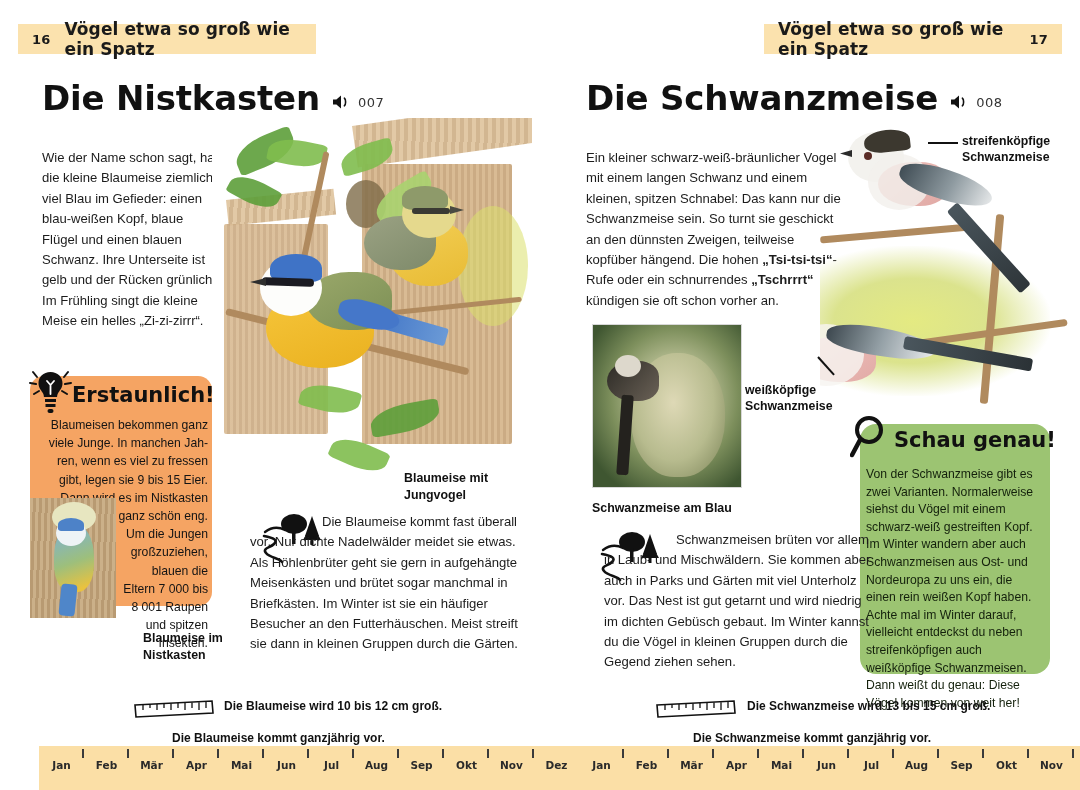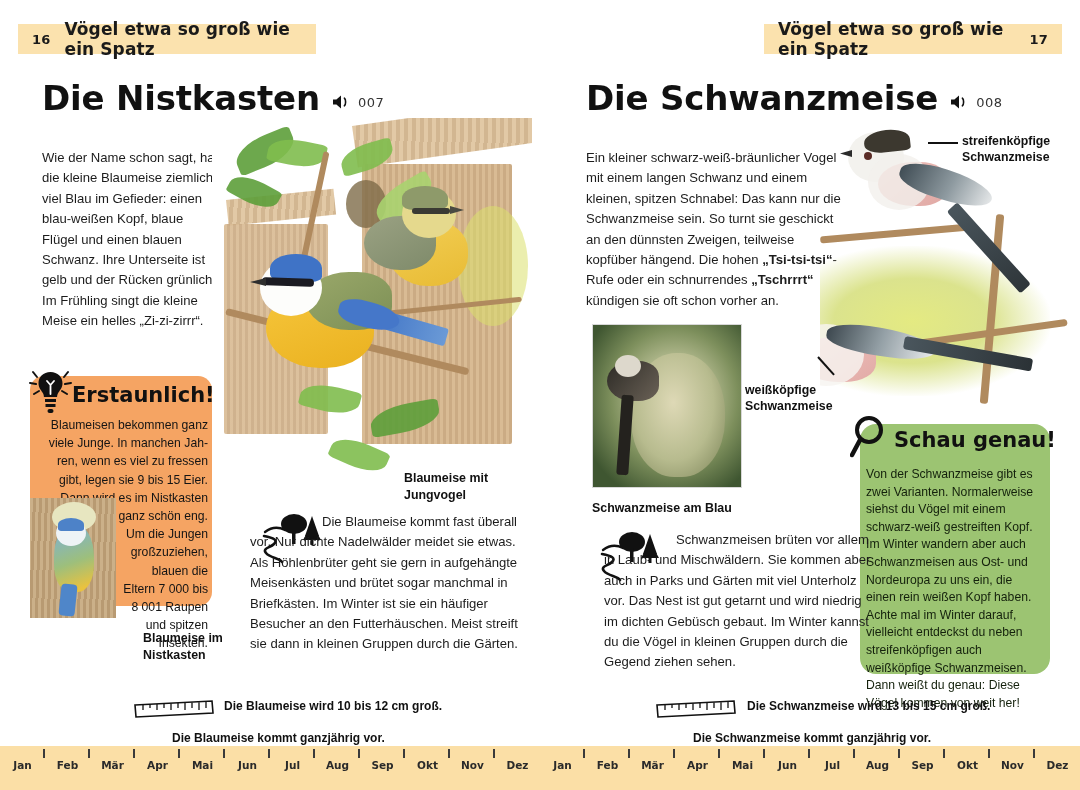--- a/index.html
+++ b/index.html
@@ -122,20 +122,21 @@
   .size-line, .occur-line {
     position: absolute;
     font-family: "Liberation Sans", sans-serif;
     font-size: 12px; font-weight: 700; color: #111;
   }
 
   
   .month-bar {
     position: absolute; bottom: 0; height: 44px; width: 540px;
     background: #fbdfa6;
+    margin-left: 39px;
   }
   .month-bar.left  { left: 0; }
   .month-bar.right { left: 540px; }
   .month-bar .months {
     position: absolute; top: 8px; left: 0; width: 100%; height: 22px;
     display: flex;
   }
   .month {
     flex: 1 1 0; position: relative;
     display: flex; align-items: center; justify-content: center;

